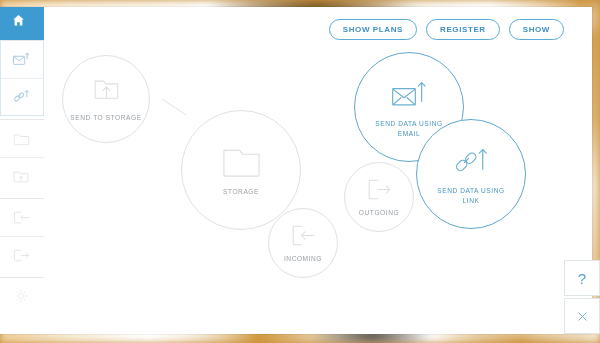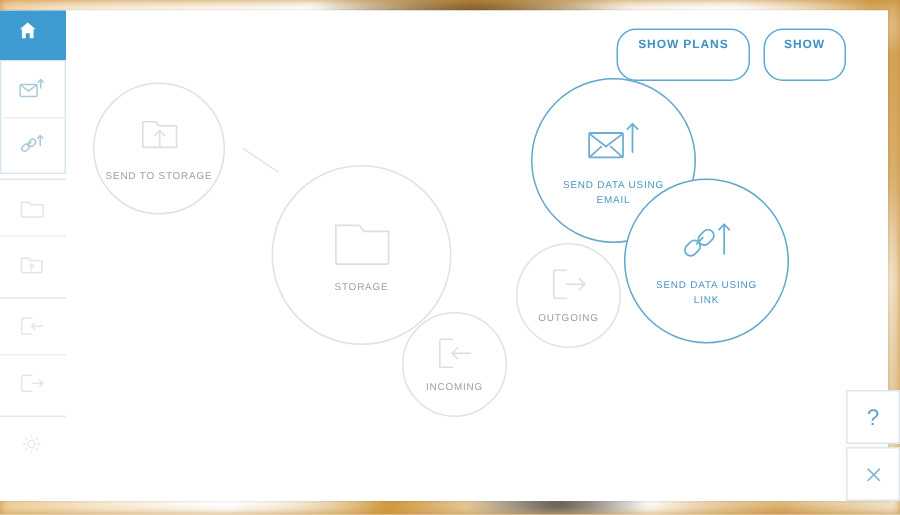--- a/index.html
+++ b/index.html
@@ -53,21 +53,21 @@
   
   .canvas{
     position:absolute;left:44px;top:0;right:0;bottom:0;background:#fff;overflow:hidden;
   }
 
   
   .authbar{position:absolute;right:28px;top:12px;display:flex;gap:9px;z-index:6;}
   .pill{
     border:1px solid #5aa9d6;border-radius:13px;background:#fff;color:#3f90c4;
     font-size:8px;letter-spacing:.6px;font-weight:bold;
-    padding:6px 13px 19px;cursor:pointer;white-space:nowrap;line-height:1;
+    padding:6px 13px 5px;cursor:pointer;white-space:nowrap;line-height:1;
   }
 
   
   .graph{position:absolute;left:0;top:0;width:556px;height:327px;}
   .bubble{
     position:absolute;border-radius:50%;background:#fff;
     display:flex;flex-direction:column;align-items:center;justify-content:center;
     box-sizing:border-box;cursor:pointer;
   }
   .bubble.grey{border:1px solid #dfe2e4;}
@@ -178,20 +178,21 @@
           </svg>
         </span>
       </div>
 
     </nav>
 
     <main class="canvas">
 
       <div class="authbar">
         <button class="pill">SHOW PLANS</button>
+        <button class="pill">REGISTER</button>
         <button class="pill">SHOW</button>
       </div>
 
       <div class="graph">
 
         <svg width="556" height="327" style="position:absolute;left:0;top:0;">
           <g stroke="#dfe2e4" stroke-width="1" fill="none">
             <line x1="118" y1="92" x2="142" y2="108"></line>
             <line x1="252" y1="218" x2="272" y2="205"></line>
           </g>

